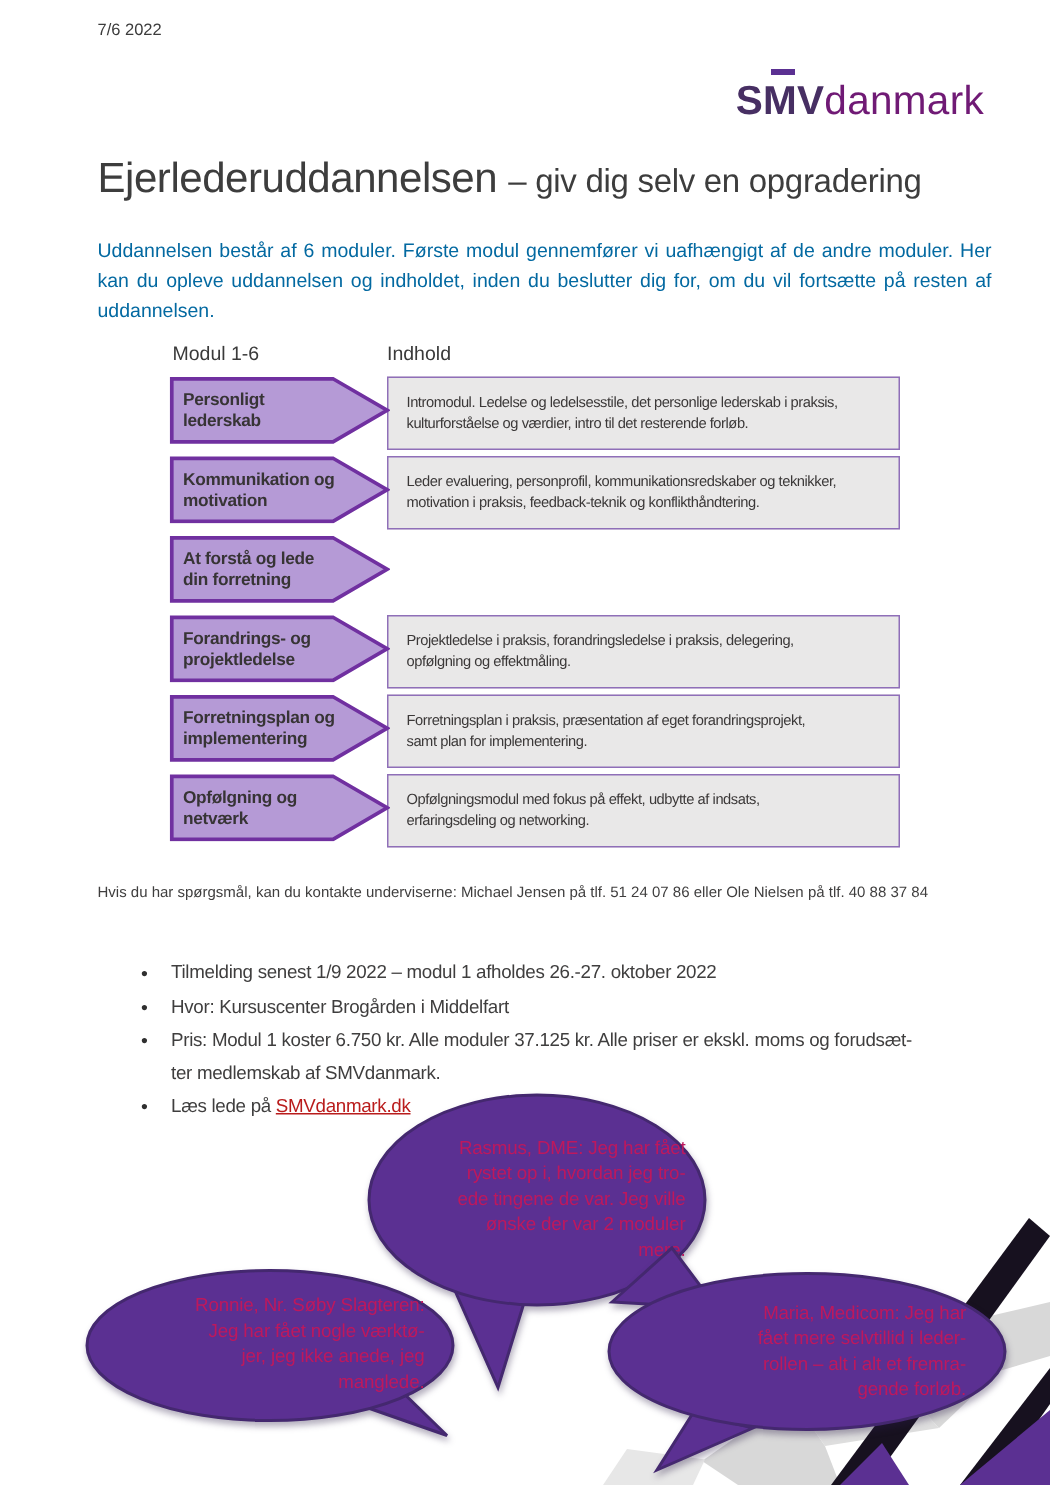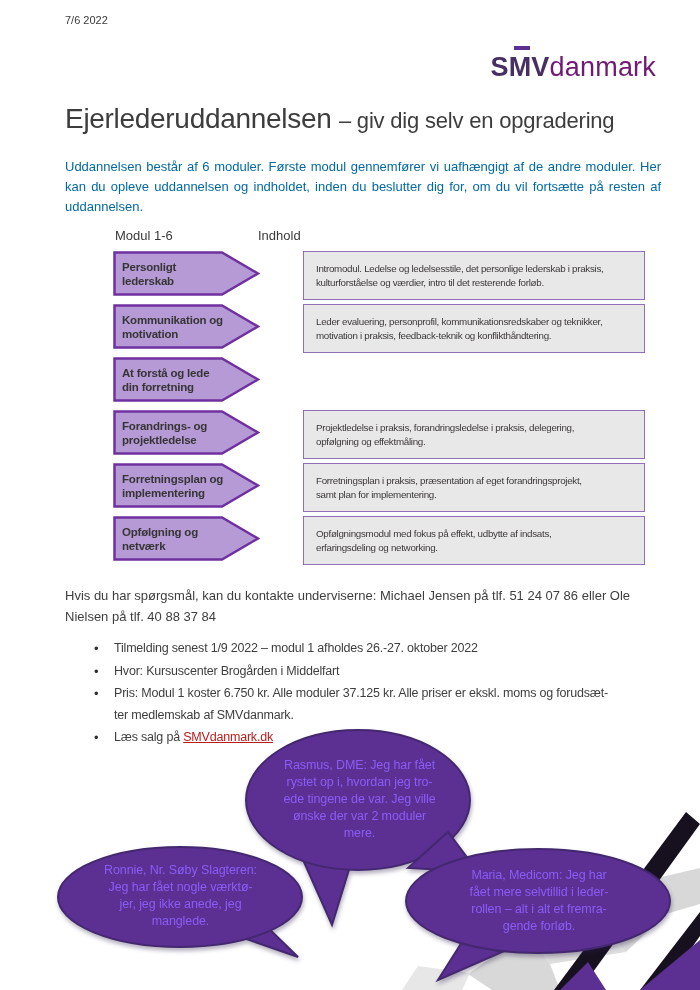--- a/index.html
+++ b/index.html
@@ -22,56 +22,56 @@
   .intro {
     position:absolute; left:65px; top:157px; width:596px;
     font-size:13px; line-height:20px; text-align:justify; color:#0369a1;
   }
 
   .diagram-headers { position:absolute; top:228px; left:0; font-size:13px; color:#3a3a3a; }
   .diagram-headers .h1 { position:absolute; left:115px; top:0; white-space:nowrap; }
   .diagram-headers .h2 { position:absolute; left:258px; top:0; white-space:nowrap; }
 
   .diagram { position:absolute; left:113px; top:251px; }
-  .mrow { display:flex; align-items:stretch; height:45px; margin-bottom:8px;gap:45px; }
+  .mrow { display:flex; align-items:stretch; height:45px; margin-bottom:8px; }
   .module-arrow { position:relative; width:147px; height:45px; flex:0 0 147px; }
   .module-arrow svg { position:absolute; inset:0; }
   .module-arrow .label {
     position:absolute; left:9px; top:0; bottom:0; width:110px;
     display:flex; align-items:center;
     font-size:11.5px; font-weight:700; letter-spacing:-.2px;
     line-height:14px; color:#373435; white-space:pre-line;
   }
   .desc-box {
     margin-left:0; width:342px; height:49px; margin-left:-2px;
     background:#e9e8e8; border:1.5px solid #8f6fb8;
     display:flex; flex-direction:column; justify-content:center;
     padding:4px 12px;
   }
   .desc-box .txt {
     font-size:9.8px; line-height:13.5px; letter-spacing:-.3px;
     color:#3b3838; white-space:pre-line;
   }
 
-  .contact { position:absolute; left:65px; top:585px; width:596px; font-size:13px; line-height:21px; }
+  .contact { position:absolute; left:65px; top:585px; width:596px; font-size:10px; line-height:21px; }
 
   .bullets { position:absolute; left:90px; top:638px; width:565px; list-style:none; }
   .bullets li {
     position:relative; padding-left:24px; font-size:12.5px; line-height:21.5px;
     letter-spacing:-.2px; white-space:pre-line; margin-bottom:1px;
   }
   .bullets li::before { content:"•"; position:absolute; left:4px; top:0; font-size:13px; color:#2f2f2f; }
   .ext-link { color:#b91c1c; text-decoration:underline; cursor:pointer; }
 
   .decor { position:absolute; right:0; bottom:0; width:300px; height:290px; z-index:1; }
 
   .bubble { position:absolute; z-index:2; }
   .bubble svg { position:absolute; inset:0; filter:drop-shadow(1px 3px 2px rgba(40,25,70,.35)); }
   .bubble .btxt {
-    position:absolute; color:#8b5cf6; text-align:center;
+    position:absolute; color:#be185d; text-align:right;
     font-size:12.5px; line-height:17px; white-space:pre-line; letter-spacing:-.1px;
   }
   .bubble-rasmus { left:240px; top:725px; width:260px; height:215px; }
   .bubble-rasmus .btxt { left:22px; top:32px; width:195px; }
   .bubble-ronnie { left:52px; top:840px; width:262px; height:125px; }
   .bubble-ronnie .btxt { left:26px; top:22px; width:205px; }
   .bubble-maria  { left:398px; top:825px; width:302px; height:165px; }
   .bubble-maria  .btxt { left:36px; top:42px; width:210px; }
 </style>
 </head>
@@ -170,21 +170,21 @@
   </div>
 </div>
 
 <p class="contact">Hvis du har spørgsmål, kan du kontakte underviserne: Michael Jensen på tlf. 51 24 07 86 eller Ole Nielsen på tlf. 40 88 37 84</p>
 
 <ul class="bullets">
   <li>Tilmelding senest 1/9 2022 – modul 1 afholdes 26.-27. oktober 2022</li>
   <li>Hvor: Kursuscenter Brogården i Middelfart</li>
   <li>Pris: Modul 1 koster 6.750 kr. Alle moduler 37.125 kr. Alle priser er ekskl. moms og forudsæt-
 ter medlemskab af SMVdanmark.</li>
-  <li><span>Læs salg på </span><a class="ext-link">SMVdanmark.dk</a></li>
+  <li><span>Læs lede på </span><a class="ext-link">SMVdanmark.dk</a></li>
 </ul>
 
 <svg class="decor" viewBox="0 0 300 290">
   <polygon points="300,168 240,182 266,214 300,204" fill="#d8d8d8"></polygon>
   <polygon points="240,182 198,222 226,252 266,214" fill="#d8d8d8"></polygon>
   <polygon points="198,222 128,232 150,264 226,252" fill="#dedede"></polygon>
   <polygon points="128,232 68,274 92,290 160,290 150,264" fill="#d8d8d8"></polygon>
   <polygon points="18,266 70,273 62,290 2,290" fill="#e7e7e7"></polygon>
   <polygon points="286,112 300,124 180,290 154,290" fill="#17111f"></polygon>
   <polygon points="300,212 300,236 262,290 240,290" fill="#17111f"></polygon>

